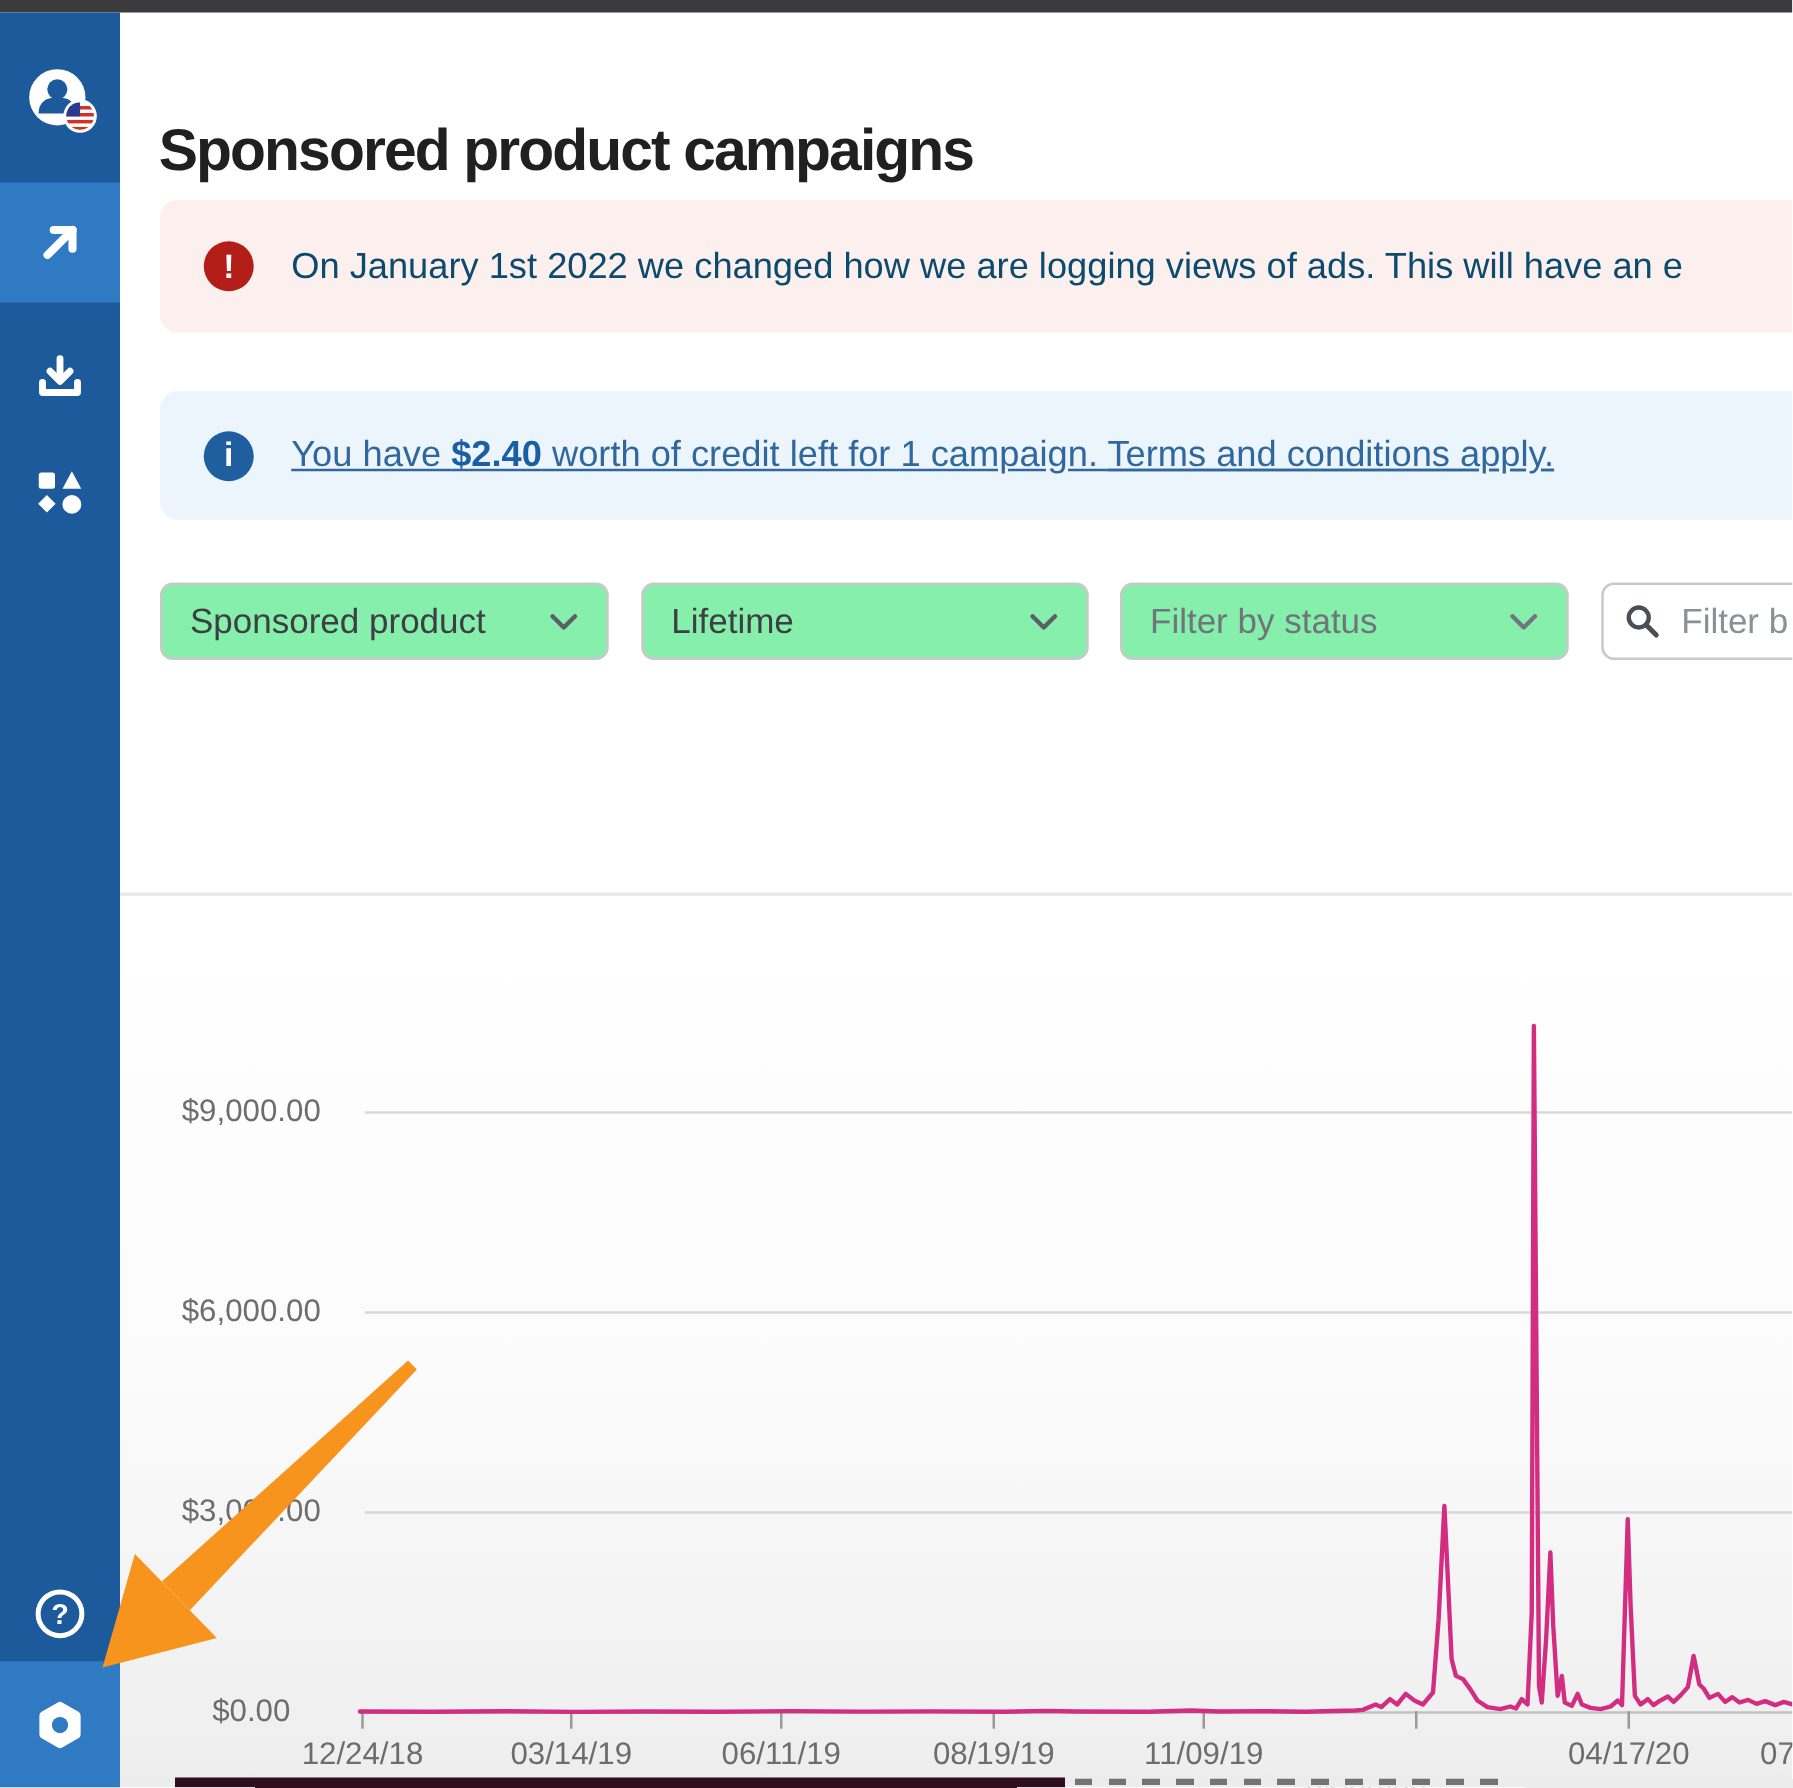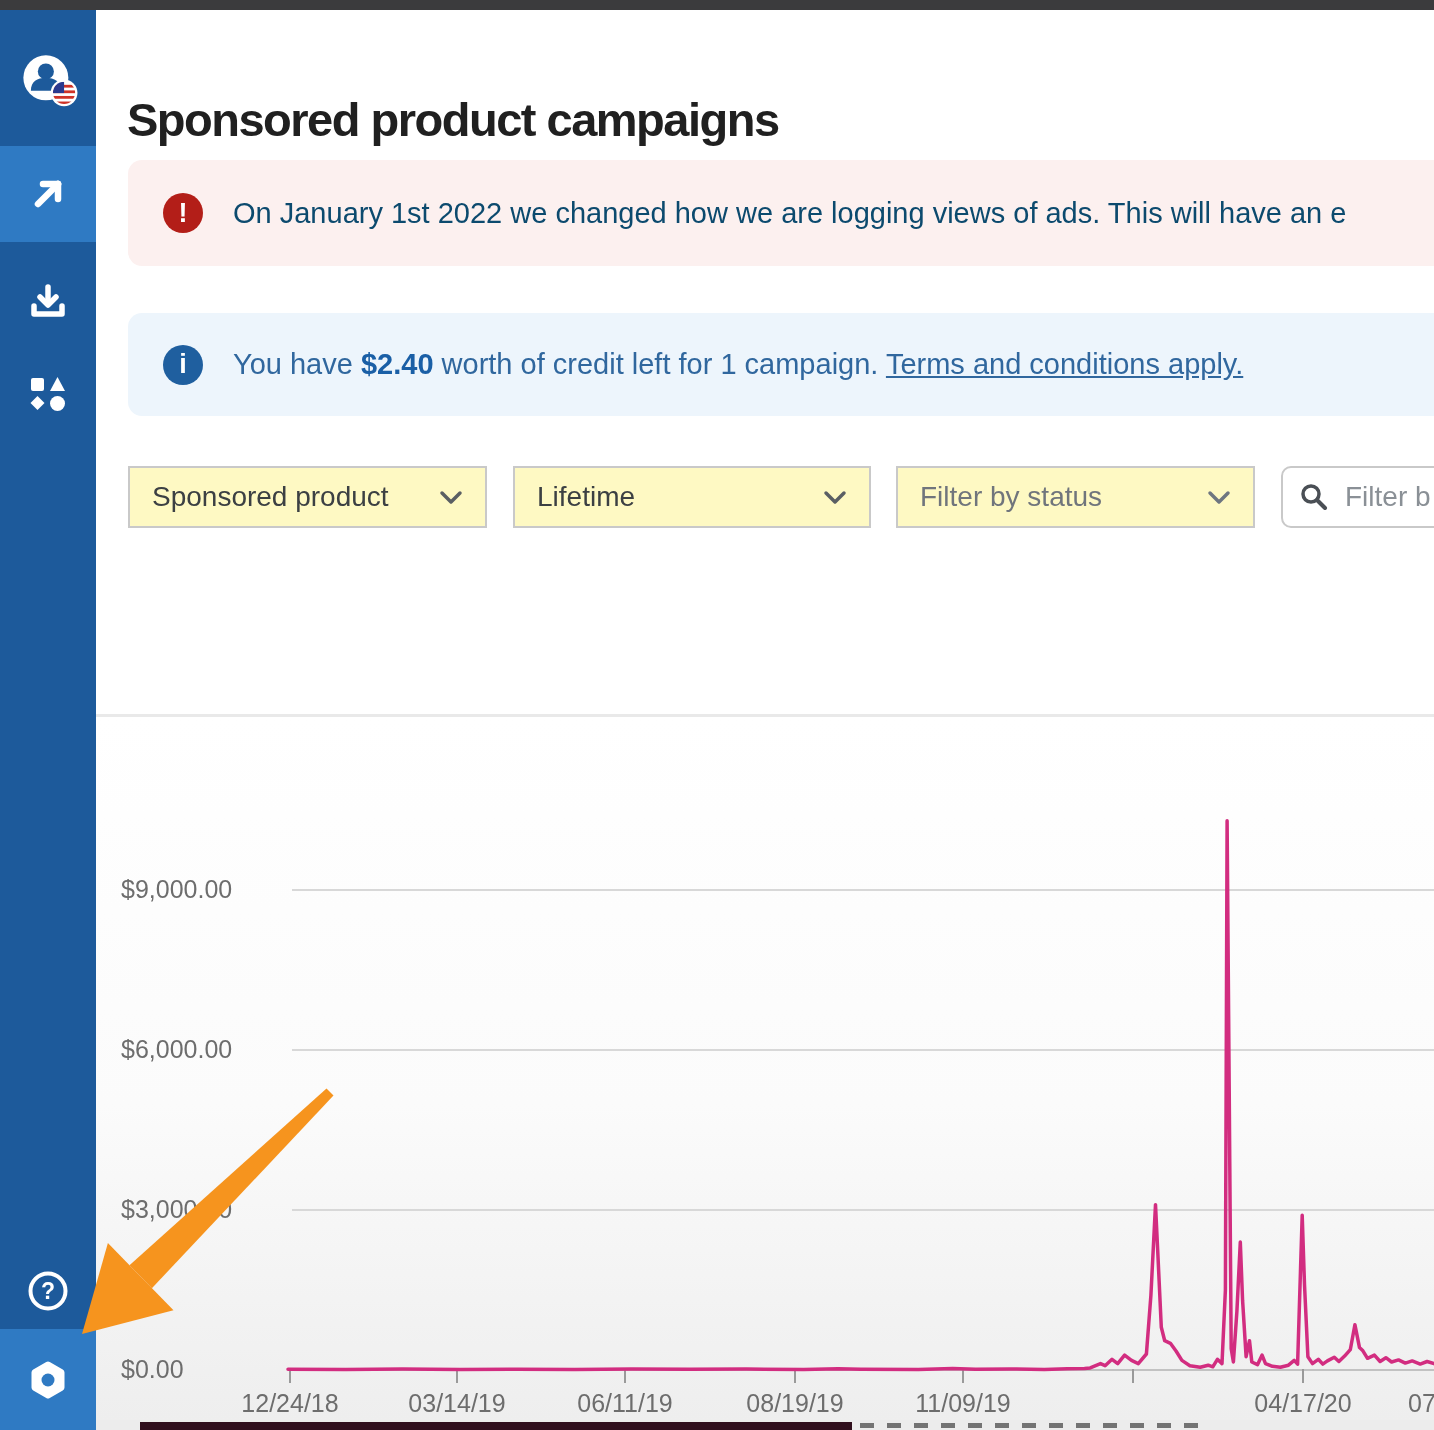--- a/index.html
+++ b/index.html
@@ -19,38 +19,38 @@
   .banner{left:128px;width:1380px;height:106px;border-radius:14px;display:flex;align-items:center;}
   .banner.warning{top:160px;background:#fcf0ef;}
   .banner.info{top:313px;height:103px;background:#edf5fc;}
   .circle-icon{width:40px;height:40px;border-radius:50%;margin-left:35px;flex:0 0 40px;
                display:flex;align-items:center;justify-content:center;
                color:#fff;font-weight:700;font-size:27px;}
   .circle-icon.warn{background:#b31e18;}
   .circle-icon.inf{background:#1f5f9f;font-style:normal;}
   .banner-text{margin-left:30px;font-size:29px;white-space:nowrap;}
   .banner.warning .banner-text{color:#0c4a6e;}
-  .banner.info .banner-text{color:#30679e;}
+  .banner.info .banner-text{color:#30679e;text-decoration:underline;}
   .banner.info b{color:#1a5fa6;font-weight:700;}
   .banner.info a{color:#30679e;text-decoration:underline;cursor:pointer;}
   
-  .dd{position:absolute;top:466px;height:62px;border:2px solid #c9c9c9;border-radius:0;
-      background:#fef9c3;display:flex;align-items:center;justify-content:space-between;
+  .dd{position:absolute;top:466px;height:62px;border:2px solid #c9c9c9;border-radius:10px;
+      background:#86efac;display:flex;align-items:center;justify-content:space-between;
       font-size:28px;color:#3c4043;padding:0 22px;box-sizing:border-box;cursor:pointer;}
   .dd .ph{color:#70757c;}
   .searchbox{position:absolute;top:466px;left:1281px;width:300px;height:62px;border:2px solid #c9c9c9;
       border-radius:10px;background:#fff;display:flex;align-items:center;box-sizing:border-box;padding:0 16px;}
   .searchbox input{border:none;outline:none;font-size:28px;color:#3c4043;width:200px;margin-left:14px;
       font-family:"Liberation Sans","DejaVu Sans",sans-serif;background:transparent;}
   .searchbox input::placeholder{color:#8a9096;opacity:1;}
   .divider{left:96px;top:714px;width:1338px;height:3px;background:#e9e9e9;}
   .chart-bg{left:96px;top:717px;width:1338px;height:703px;
             background:linear-gradient(180deg,#ffffff 0%,#fbfbfb 55%,#eeeeee 100%);}
   .gridline{left:292px;width:1142px;height:2px;background:#d8d8d8;}
-  .y-label{left:121px;width:160px;text-align:left;font-size:25px;color:#6d6d6d;}
+  .y-label{left:121px;width:160px;text-align:center;font-size:25px;color:#6d6d6d;}
   .axis{left:288px;top:1369px;width:1146px;height:2px;background:#c2c2c2;}
   .tick{width:2px;height:14px;top:1369px;background:#9a9a9a;}
   .x-label{top:1389px;width:140px;text-align:center;font-size:25px;color:#6d6d6d;}
   #chart-svg{left:96px;top:692px;z-index:2;}
   
   .tooltip{left:115px;top:1341px;width:148px;height:74px;background:#39383b;border-radius:5px;
            color:#fff;font-size:29px;display:flex;align-items:center;padding-left:22px;
            box-sizing:border-box;z-index:8;}
   .tooltip .caret{position:absolute;left:-13px;top:25px;width:0;height:0;
            border-top:12px solid transparent;border-bottom:12px solid transparent;

